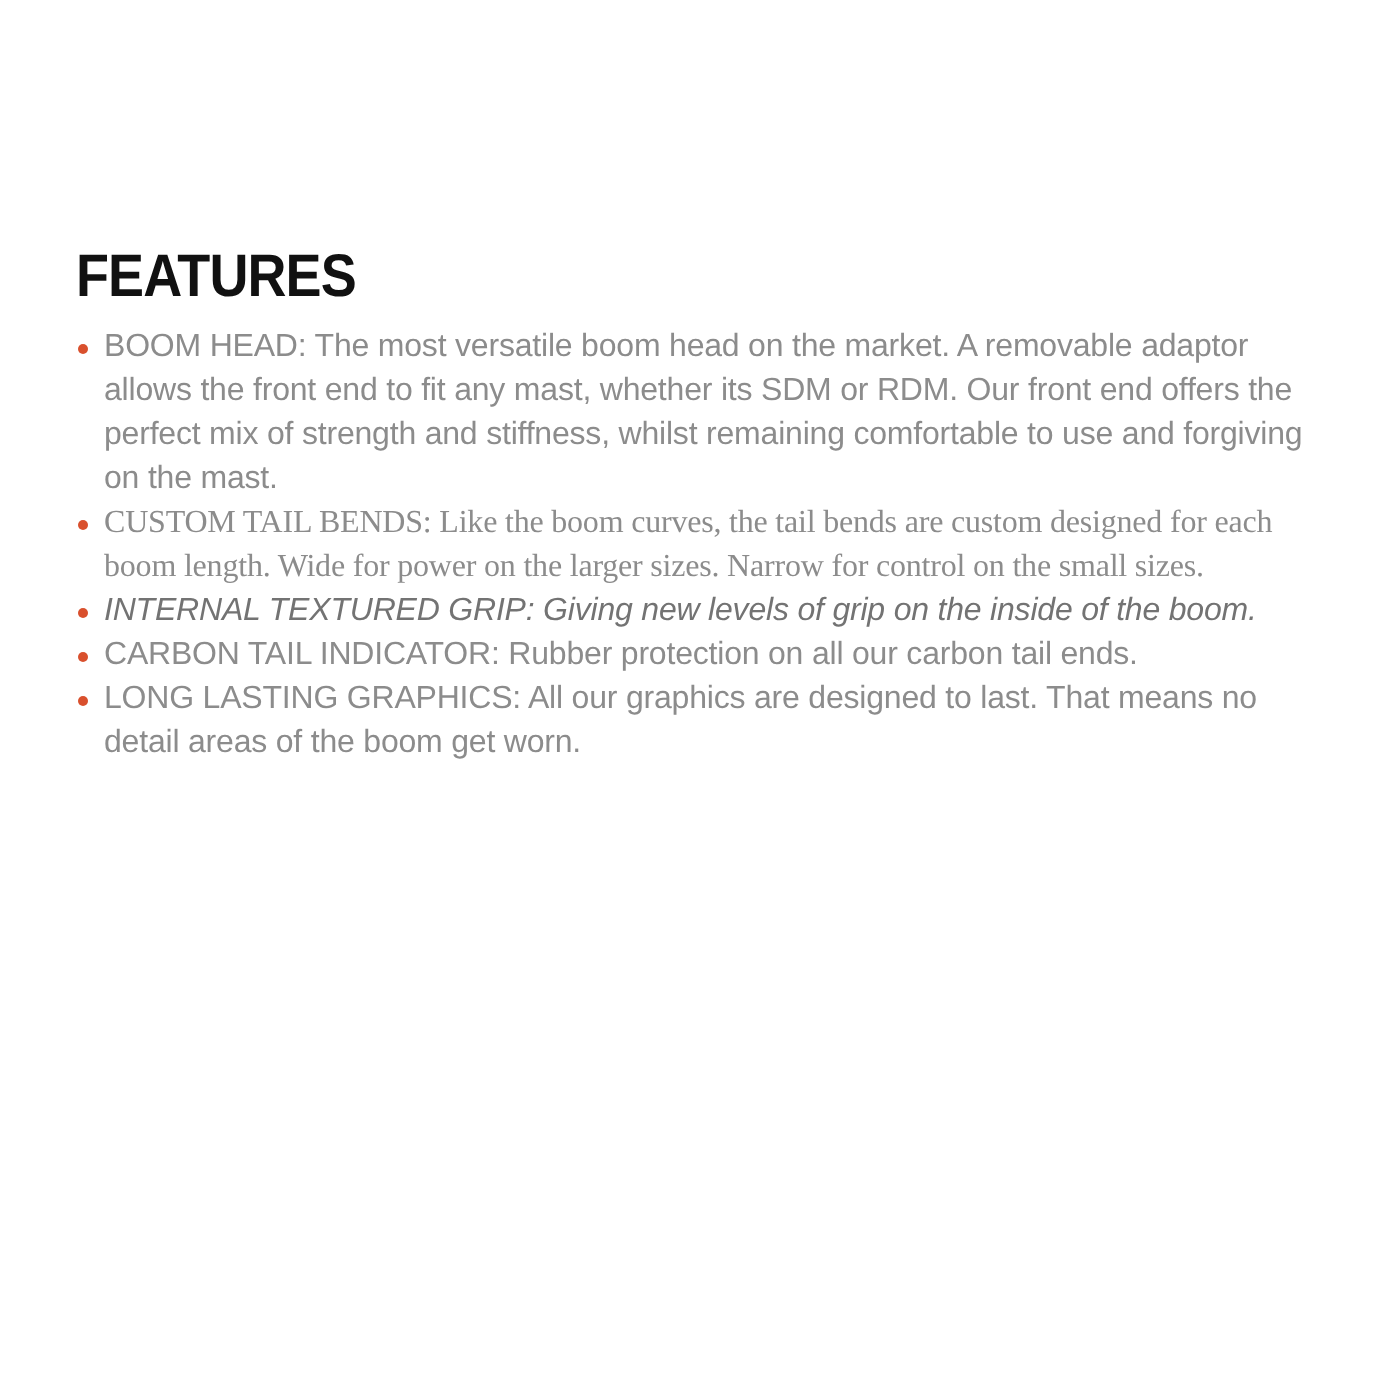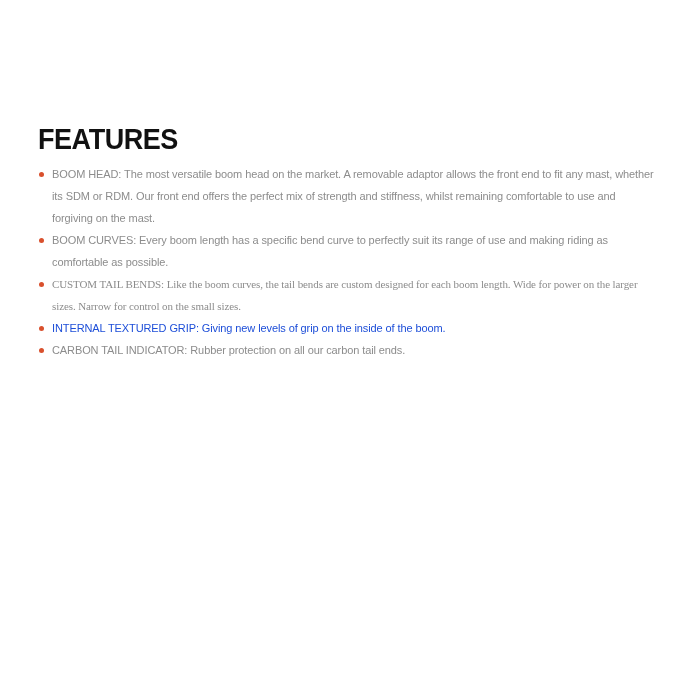--- a/index.html
+++ b/index.html
@@ -33,21 +33,21 @@
     left: 38px;
     top: 163px;
     width: 618px;
     margin: 0;
     padding: 0;
     list-style: none;
   }
   .feature-item {
     position: relative;
     padding-left: 14px;
-    font-size: 11px;
+    font-size: 16px;
     line-height: 22px;
     letter-spacing: -0.1px;
     color: #8c8c8c;
   }
   .bullet {
     position: absolute;
     left: 1px;
     top: 8.5px;
     width: 5px;
     height: 5px;
@@ -60,28 +60,28 @@
 
 <div class="page" style="background: rgb(255, 255, 255);">
   <h1 class="heading" style="color: rgb(17, 17, 17);">FEATURES</h1>
   <ul class="feature-list">
     <li class="feature-item">
       <span class="bullet" style="background: rgb(217, 80, 45);"></span>
       <span class="feature-text" style="color: rgb(140, 140, 140);">BOOM HEAD: The most versatile boom head on the market. A removable adaptor allows the front end to fit any mast, whether its SDM or RDM. Our front end offers the perfect mix of strength and stiffness, whilst remaining comfortable to use and forgiving on the mast.</span>
     </li>
     <li class="feature-item">
       <span class="bullet" style="background: rgb(217, 80, 45);"></span>
-      <span class="feature-text" style="color: rgb(140, 140, 140);">BOOM CURVES: Every boom length has a specific bend curve to perfectly suit its range of use and making riding as comfortable as possible.</span>
-    </li>
-    <li class="feature-item">
-      <span class="bullet" style="background: rgb(217, 80, 45);"></span>
       <span class="feature-text" style="color: rgb(140, 140, 140); font-family: Liberation Serif, serif;">CUSTOM TAIL BENDS: Like the boom curves, the tail bends are custom designed for each boom length. Wide for power on the larger sizes. Narrow for control on the small sizes.</span>
     </li>
     <li class="feature-item">
       <span class="bullet" style="background: rgb(217, 80, 45);"></span>
-      <span class="feature-text" style="color: #1d4ed8;">INTERNAL TEXTURED GRIP: Giving new levels of grip on the inside of the boom.</span>
+      <span class="feature-text" style="color: #737373; font-style: italic;">INTERNAL TEXTURED GRIP: Giving new levels of grip on the inside of the boom.</span>
     </li>
     <li class="feature-item">
       <span class="bullet" style="background: rgb(217, 80, 45);"></span>
       <span class="feature-text" style="color: rgb(140, 140, 140);">CARBON TAIL INDICATOR: Rubber protection on all our carbon tail ends.</span>
     </li>
+    <li class="feature-item">
+      <span class="bullet" style="background: rgb(217, 80, 45);"></span>
+      <span class="feature-text" style="color: rgb(140, 140, 140);">LONG LASTING GRAPHICS: All our graphics are designed to last. That means no detail areas of the boom get worn.</span>
+    </li>
   </ul>
 </div>
 
 </body></html>

